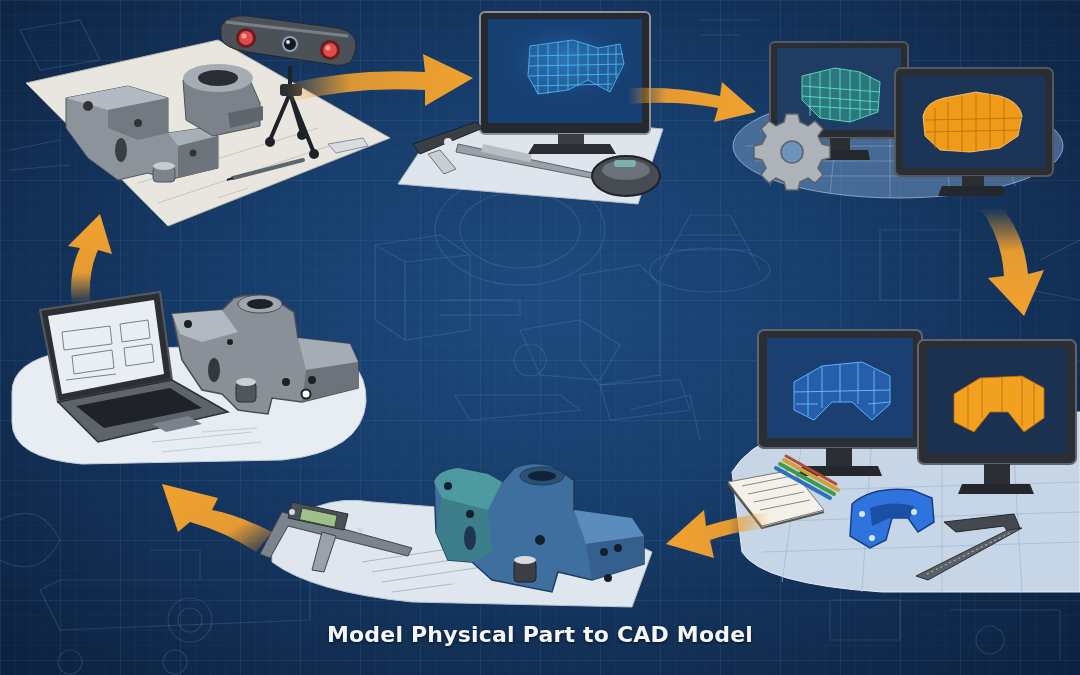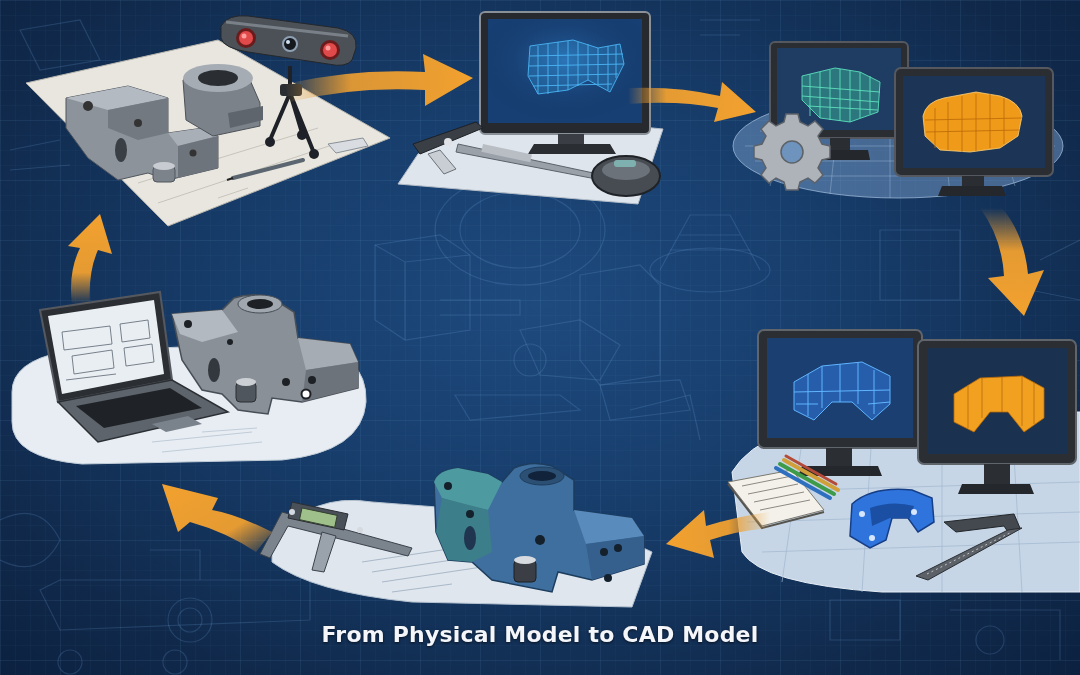--- a/index.html
+++ b/index.html
@@ -418,14 +418,14 @@
         <linearGradient id="a6" x1="0" x2="0" y1="1" y2="0">
           <stop offset="0" stop-color="#f0a030" stop-opacity="0"></stop>
           <stop offset="0.35" stop-color="#f0a030" stop-opacity="0.95"></stop>
           <stop offset="1" stop-color="#f2a12e"></stop>
         </linearGradient>
       </defs>
       <path d="M10 92 Q6 60 18 36 L6 34 L38 2 L50 42 L36 38 Q26 60 28 92 Z" fill="url(#a6)"></path>
     </svg>
   </div>
 
-  <div class="caption">From Physical Model to CAD Model</div>
+  <div class="caption">Model Physical Part to CAD Model</div>
 </div>
 
 </body></html>

